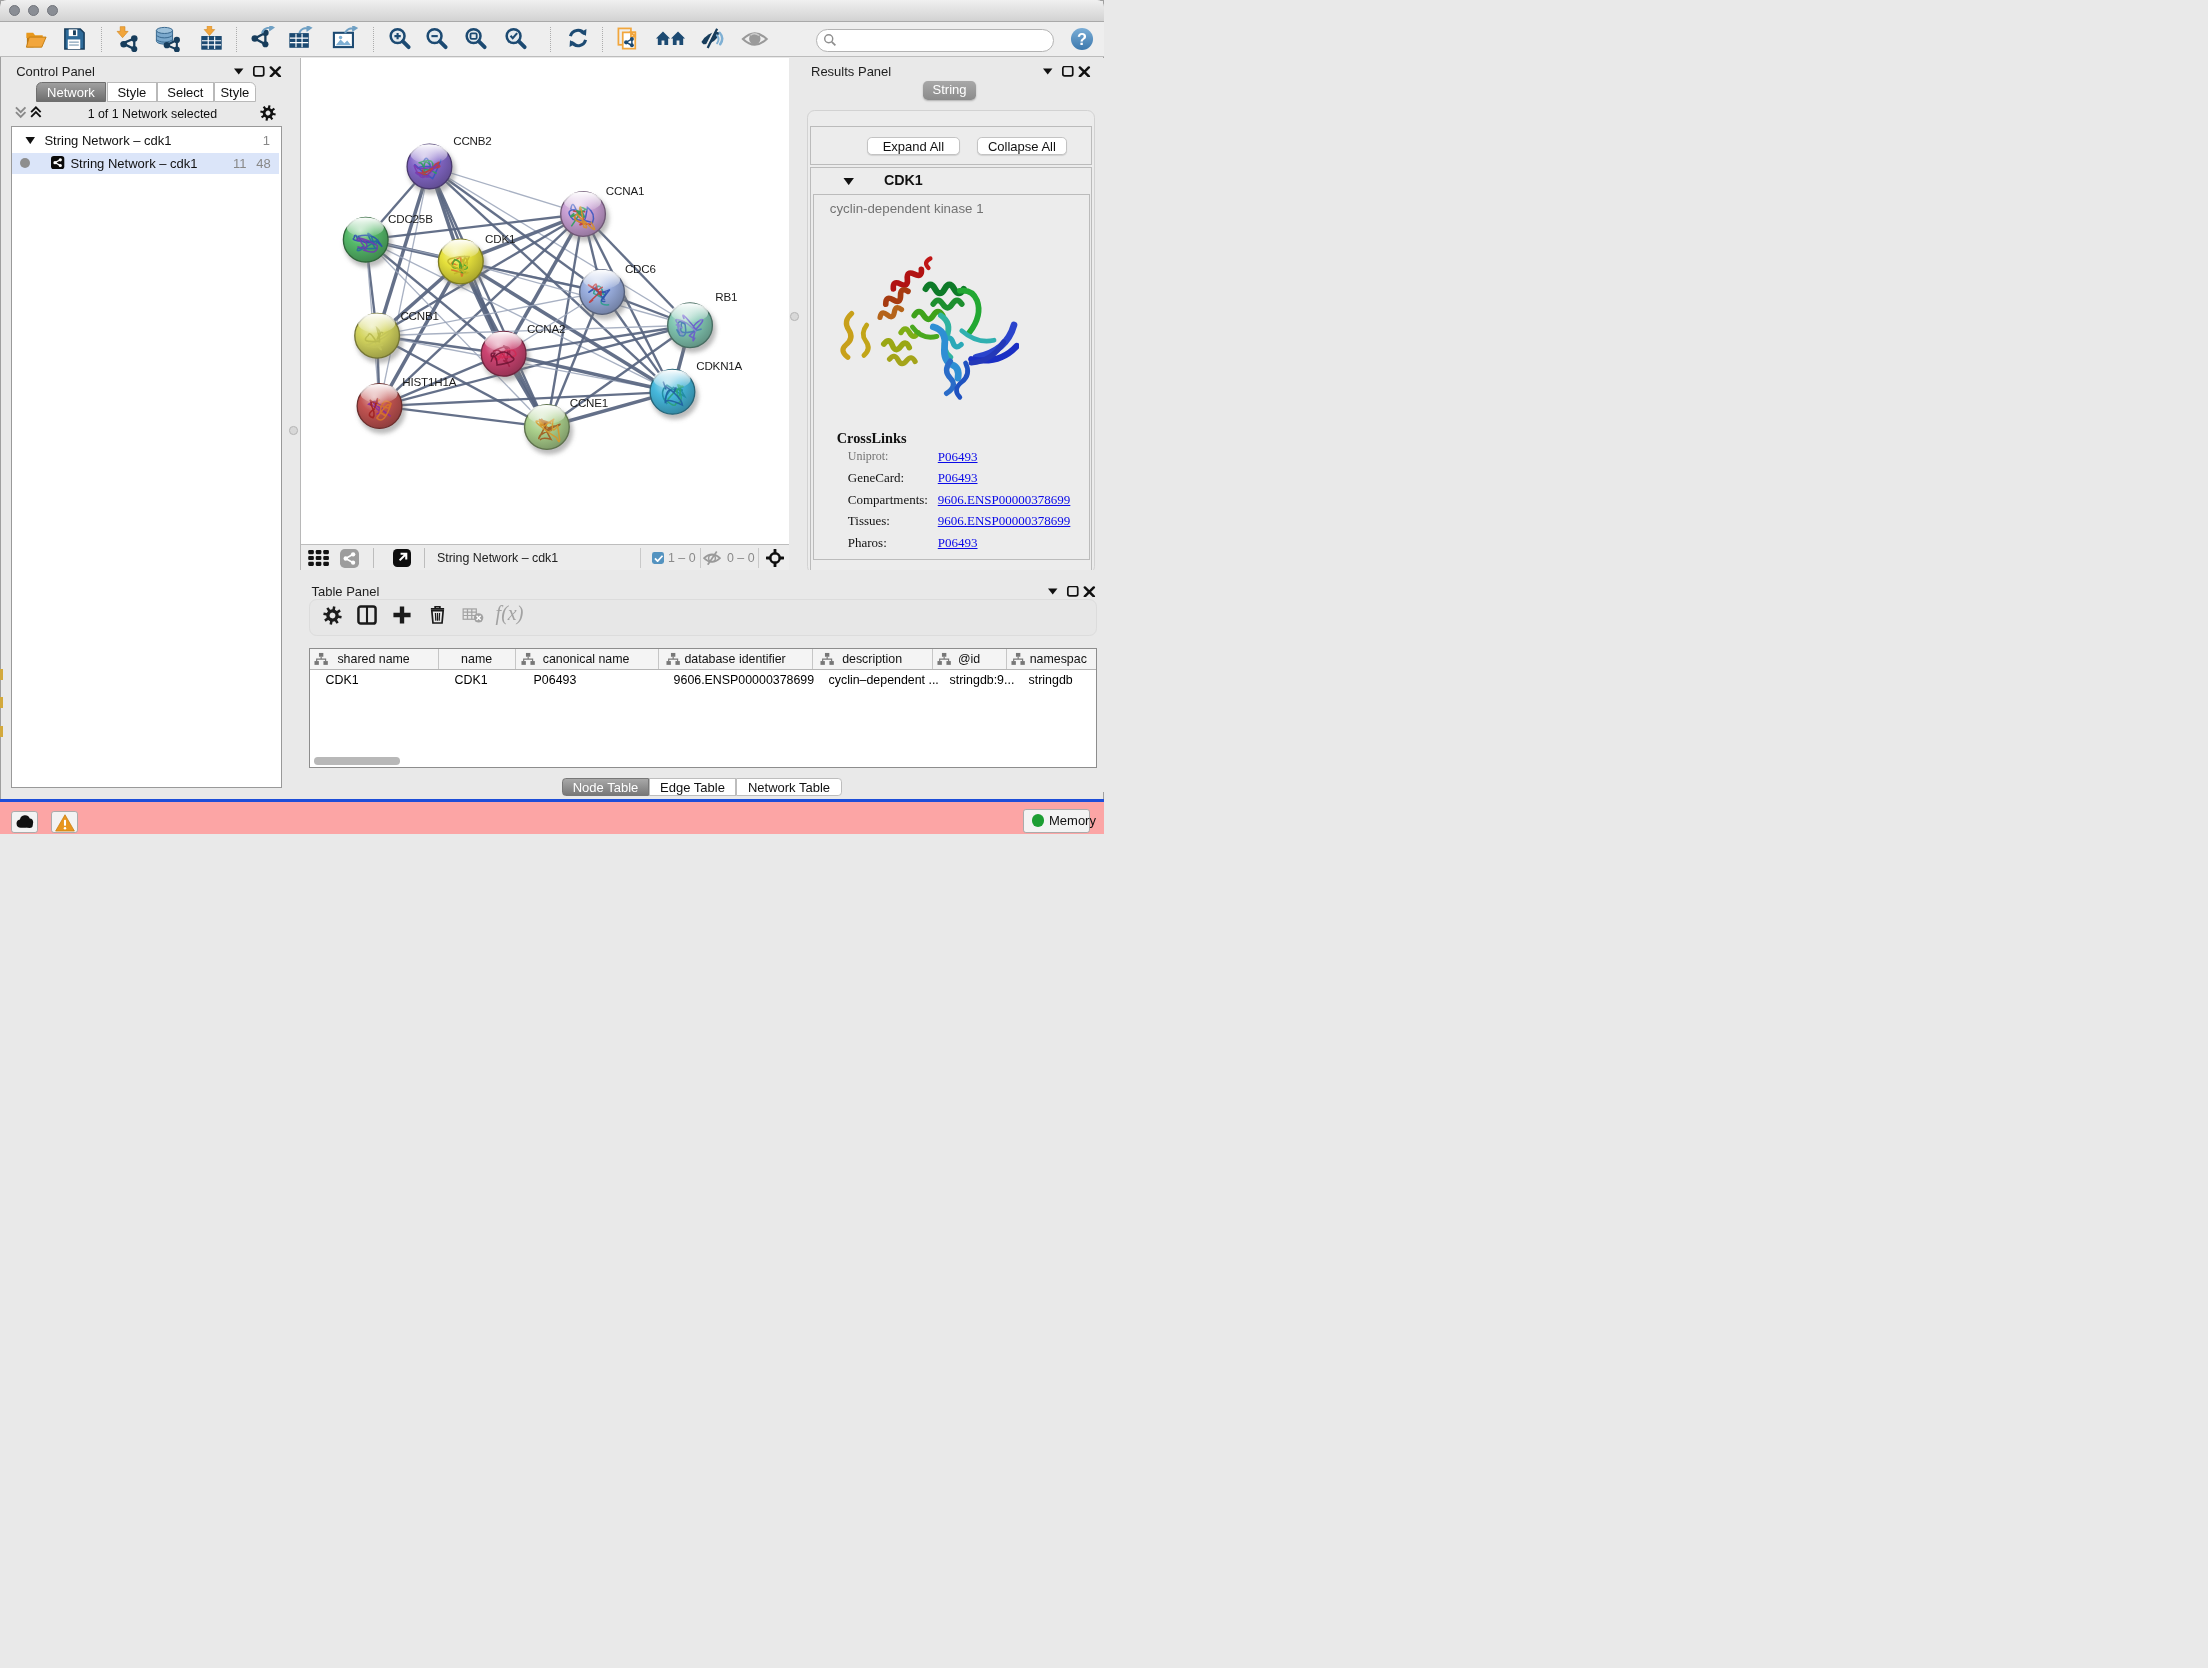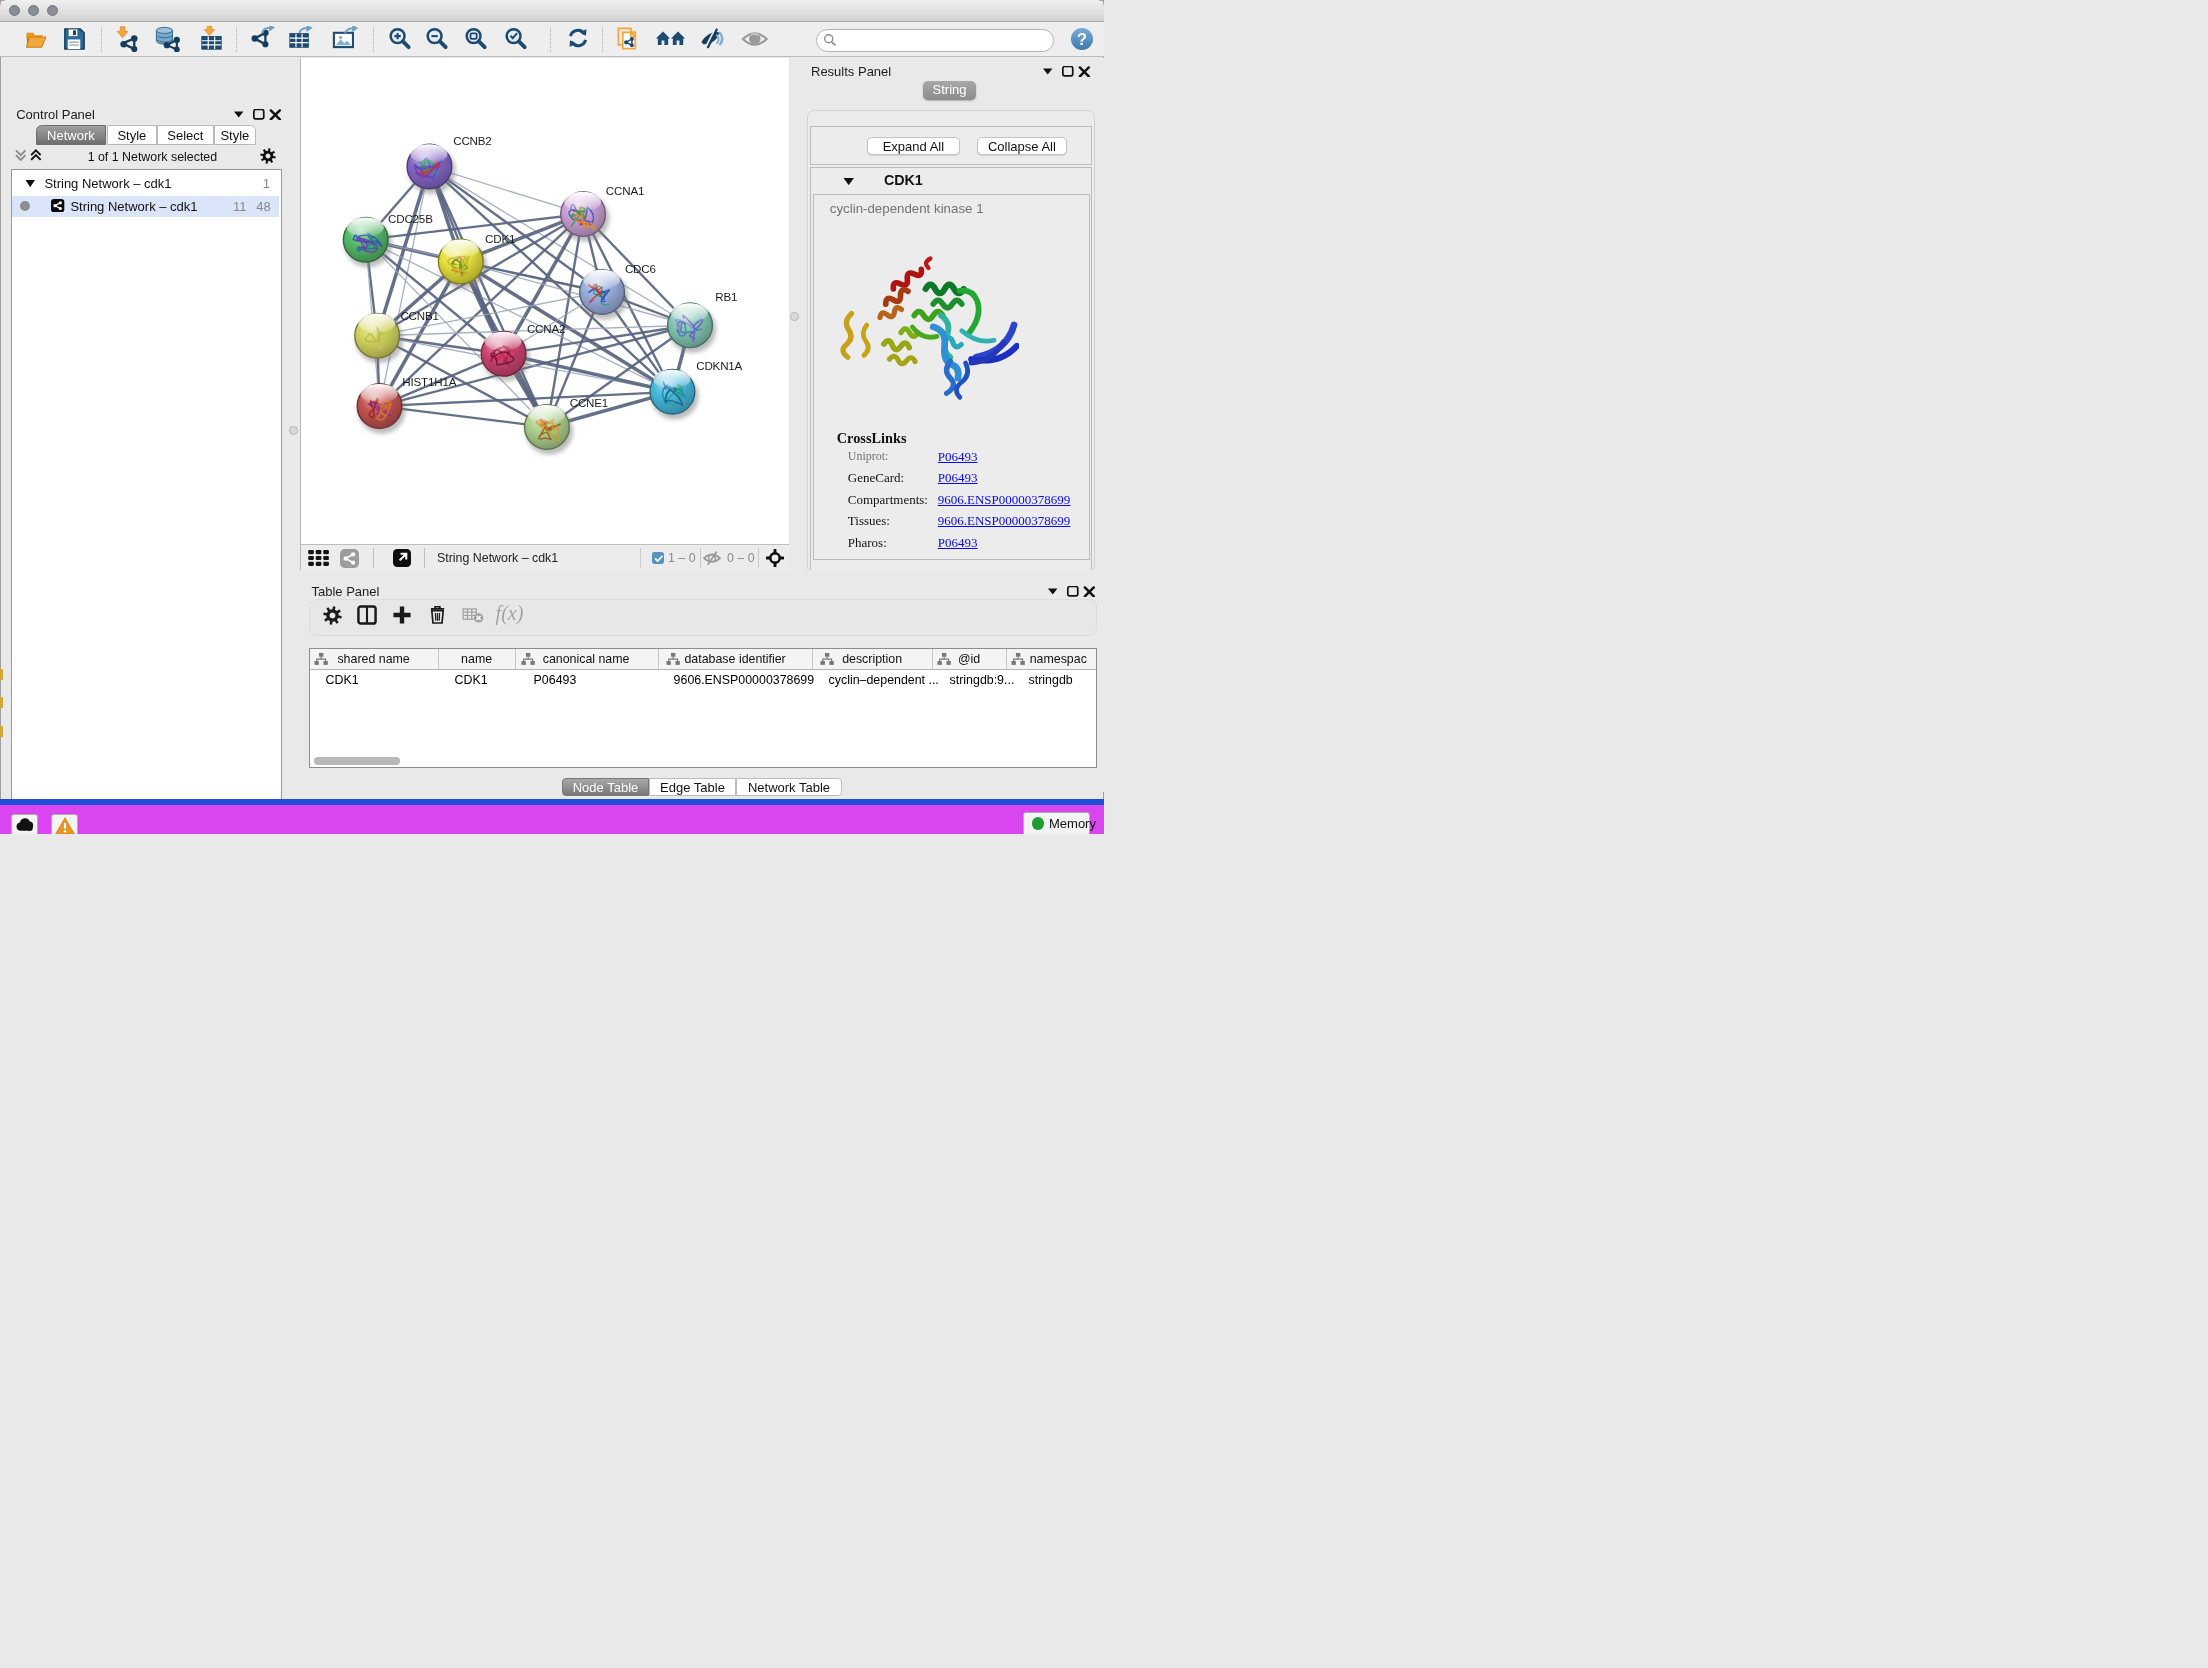--- a/index.html
+++ b/index.html
@@ -6,26 +6,26 @@
 
 #titlebar{position:absolute;left:0;top:0;width:1104px;height:21px;background:linear-gradient(#f0f0f0,#d2d2d2);border-bottom:1px solid #a9a9a9;border-radius:6.7px 6.7px 0 0;}
 .light{position:absolute;top:4.8px;width:11.4px;height:11.4px;border-radius:50%;background:#8a8e95;border:1px solid #72757c;box-sizing:border-box;}
 #title{position:absolute;top:2.9px;left:0;width:1122px;text-align:center;font-size:13px;font-weight:bold;color:#3c3c3c;}
 
 #toolbar{position:absolute;left:0;top:22px;width:1104px;height:34px;background:#eeeeee;border-bottom:1px solid #bcbcbc;}
 .tbi{position:absolute;top:3.8px;}
 .tsep{position:absolute;top:4.8px;height:25px;width:0;border-left:1.4px dotted #adadad;}
 #searchbox{position:absolute;left:816px;top:6.7px;width:236px;height:21px;background:#fff;border:1px solid #b3b3b3;border-radius:11.4px;}
 
-#leftpanel{position:absolute;left:1.9px;top:58px;width:298px;height:776px;background:#e9e9e9;margin-top:43px;}
+#leftpanel{position:absolute;left:1.9px;top:58px;width:298px;height:776px;background:#e9e9e9;}
 #canvas{position:absolute;left:300px;top:58px;width:488px;height:512px;background:#fff;border-right:1.4px solid #a5a5a5;border-left:1px solid #b8b8b8;}
 #canvasbar{position:absolute;left:0;top:486px;width:488px;height:26px;background:#ececec;border-top:1px solid #bdbdbd;}
 #rightpanel{position:absolute;left:789px;top:58px;width:315px;height:519px;background:#e9e9e9;}
 #tablepanel{position:absolute;left:301px;top:570px;width:804px;height:222px;background:#e9e9e9;}
-#statusbar{position:absolute;left:0;top:799px;width:1104px;height:35px;background:#d946ef;border-top:6px solid #1d4ed8;z-index:3;padding-left:23px;}
+#statusbar{position:absolute;left:0;top:799px;width:1104px;height:35px;background:#fca5a5;border-top:3px solid #1d4ed8;z-index:3;padding-left:23px;}
 .paneltitle{font-size:13px;color:#1e1e1e;}
 
 .tab{position:absolute;box-sizing:border-box;font-size:13px;text-align:center;line-height:20px;height:20px;border:1px solid #b9b9b9;background:#fff;color:#111;}
 .tabsel{background:linear-gradient(#a0a0a0,#6e6e6e);color:#fff;border-color:#6e6e6e;}
 
 #treebox{position:absolute;left:9.5px;top:68px;width:271px;height:662px;background:#fff;border:1px solid #999;box-sizing:border-box;}
 .trow{position:absolute;left:0;width:267px;height:20.4px;font-size:13px;color:#111;}
 
 .btn{position:absolute;background:#fff;border:1px solid #c3c3c3;border-radius:4.8px;box-sizing:border-box;font-size:13px;text-align:center;color:#111;box-shadow:0 1px 1px rgba(0,0,0,0.12);}
 

